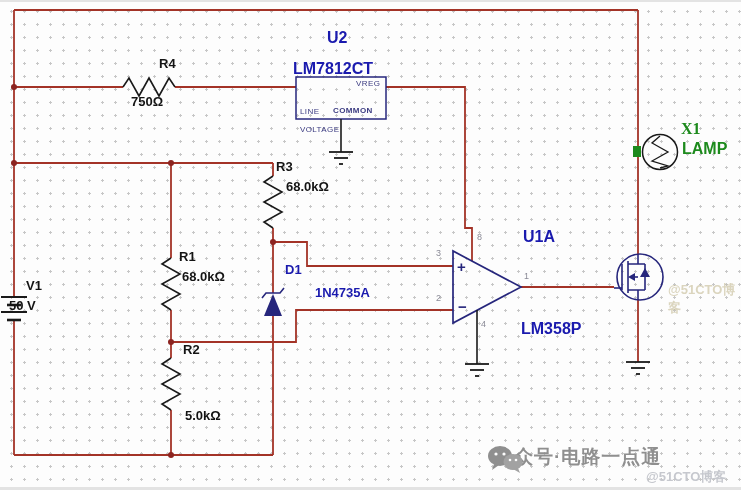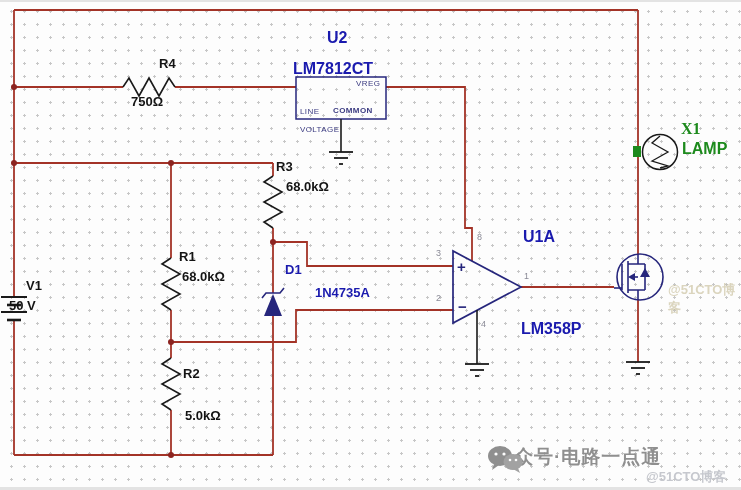--- a/index.html
+++ b/index.html
@@ -146,21 +146,21 @@
 
   <div class="lbl" style="left:139px;top:57px;padding-left:20px;">R4</div>
   <div class="lbl" style="left:131px;top:95px;">750Ω</div>
 
   <div class="lbl" style="left:276px;top:160px;">R3</div>
   <div class="lbl" style="left:286px;top:180px;">68.0kΩ</div>
 
   <div class="lbl" style="left:179px;top:250px;text-align:right;">R1</div>
   <div class="lbl" style="left:182px;top:270px;">68.0kΩ</div>
 
-  <div class="lbl" style="left:183px;top:367px;">R2</div>
+  <div class="lbl" style="left:183px;top:343px;">R2</div>
   <div class="lbl" style="left:185px;top:369px;margin-top:40px;">5.0kΩ</div>
 
   <div class="lbl blue" style="left:285px;top:263px;">D1</div>
   <div class="lbl blue" style="left:280px;top:286px;margin-left:35px;">1N4735A</div>
 
   <div class="lbl blue big" style="left:327px;top:30px;">U2</div>
   <div class="lbl blue big" style="left:293px;top:49px;margin-top:12px;">LM7812CT</div>
 
   <div class="lbl pinname" style="left:300px;top:80px;margin-top:28px;">LINE</div>
   <div class="lbl pinname" style="left:300px;top:90px;margin-top:36px;">VOLTAGE</div>

